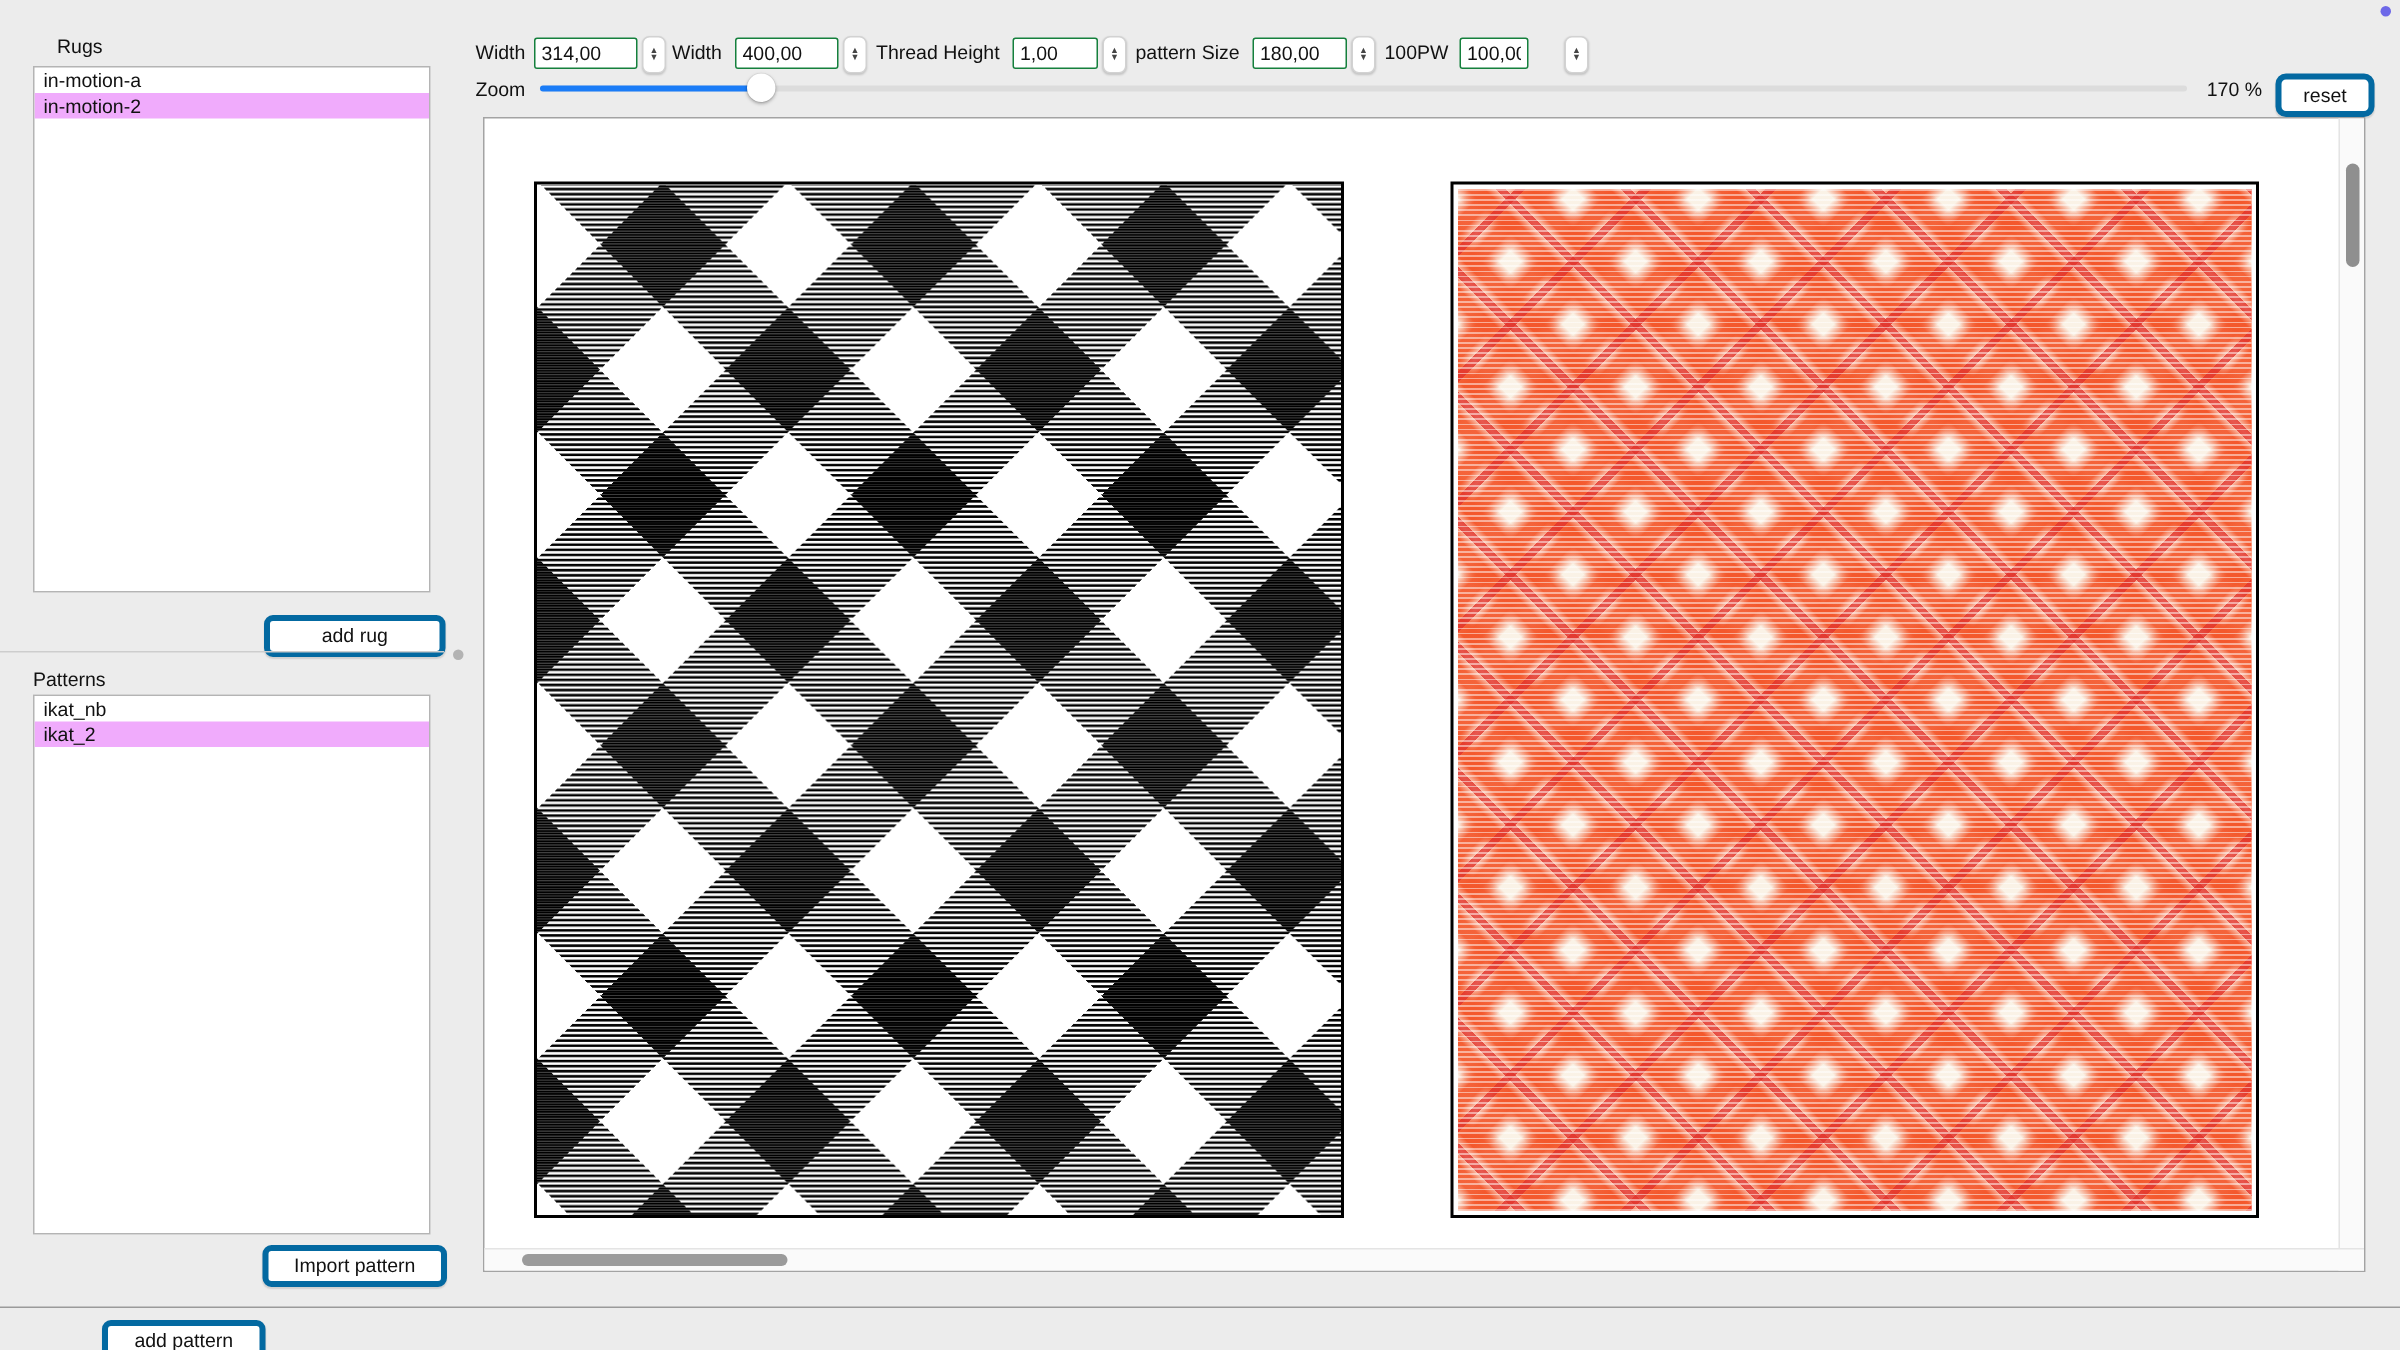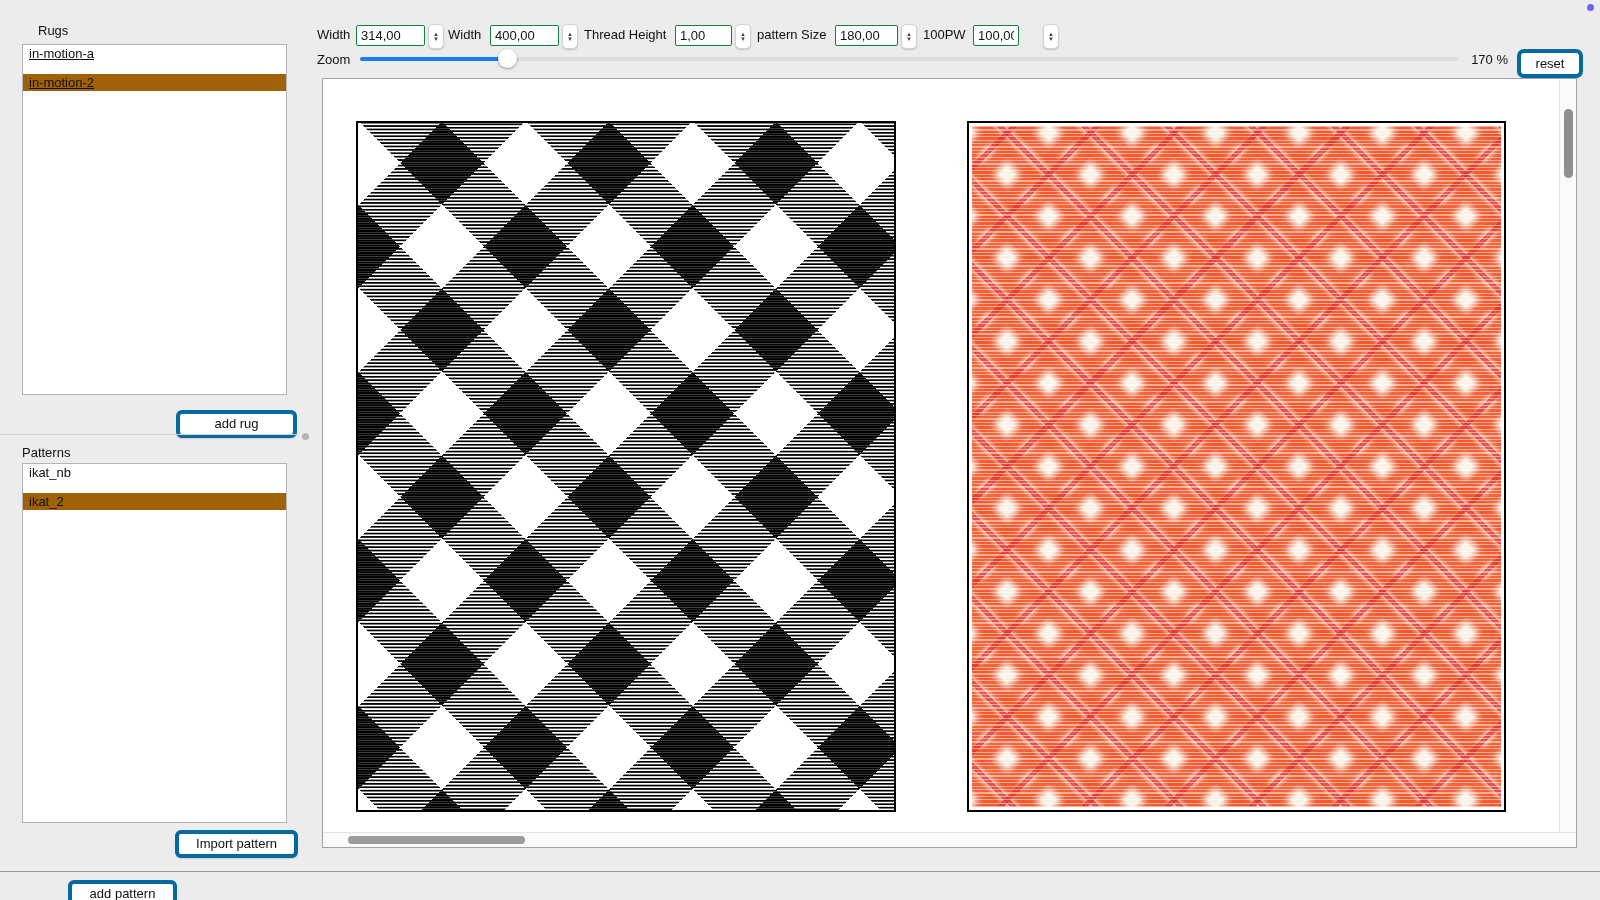--- a/index.html
+++ b/index.html
@@ -5,21 +5,21 @@
   html,body{margin:0;padding:0;}
   body{
     width:1600px;height:900px;position:relative;overflow:hidden;
     background:#ececec;color:#111;
     font-family:"Liberation Sans",sans-serif;font-size:13px;
   }
   .label{position:absolute;line-height:20px;white-space:nowrap;}
   
   .listbox{position:absolute;background:#fff;border:1px solid #b4b4b4;box-sizing:border-box;overflow:hidden;}
   .list-item{height:17px;line-height:17px;padding-left:6px;white-space:nowrap;}
-  .list-item.selected{background:#a16207;margin-top:12px;}
+  .list-item.selected{background:#f0abfc;}
   
   .btn{position:absolute;background:#fff;border:4px solid #0369a1;border-radius:6px;
        box-shadow:0 1px 1px rgba(0,0,0,0.12);text-align:center;height:20px;line-height:20px;
        font-size:13px;cursor:default;box-sizing:content-box;}
   
   .field{position:absolute;height:21px;box-sizing:border-box;border:1px solid #15803d;border-radius:2px;
          background:#fff;font-size:13px;padding:0 4px;font-family:"Liberation Sans",sans-serif;color:#111;}
   .stepper{position:absolute;width:14px;height:23px;background:#fff;border:1px solid #d2d2d2;border-radius:5px;
            box-shadow:0 1px 1.5px rgba(0,0,0,0.18);display:flex;flex-direction:column;
            align-items:center;justify-content:center;color:#444;}
@@ -55,21 +55,21 @@
   .bottom-divider{position:absolute;left:0;top:871px;width:1600px;height:1px;background:#9a9a9a;}
   .record-dot{position:absolute;left:1587px;top:4px;width:7px;height:7px;border-radius:50%;background:#6d68e8;}
 </style>
 </head>
 <body>
 
 <div class="record-dot"></div>
 
 <div class="label" style="left:38px;top:21px;">Rugs</div>
 
-<div class="listbox" style="left:22px;top:44px;width:265px;height:351px;text-decoration:underline;">
+<div class="listbox" style="left:22px;top:44px;width:265px;height:351px;">
   <div class="list-item">in-motion-a</div>
   <div class="list-item selected">in-motion-2</div>
 </div>
 
 <div class="btn" style="left:176px;top:410px;width:113px;">add rug</div>
 
 <div class="separator" style="left:0;top:434px;width:296px;"></div>
 <div class="splitter-dot" style="left:302px;top:433px;"></div>
 
 <div class="label" style="left:22px;top:443px;">Patterns</div>

